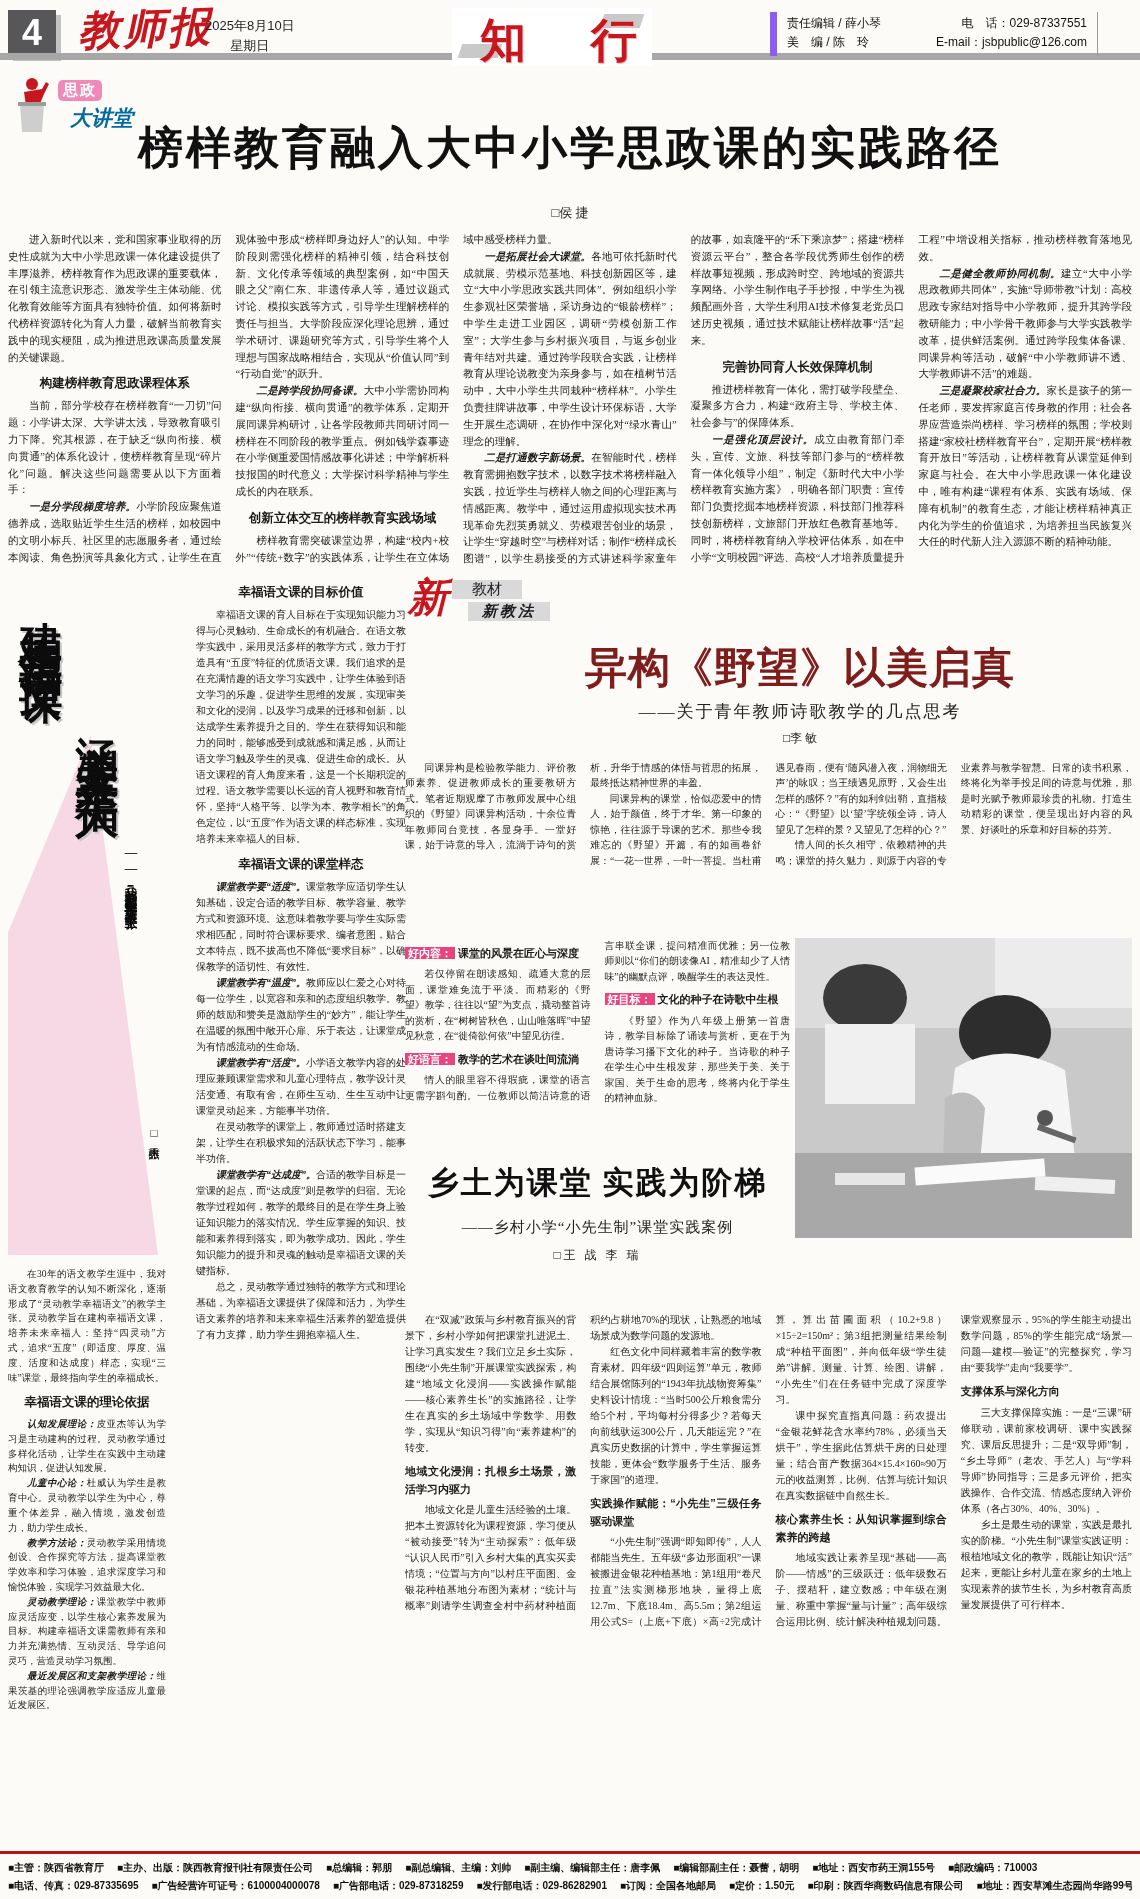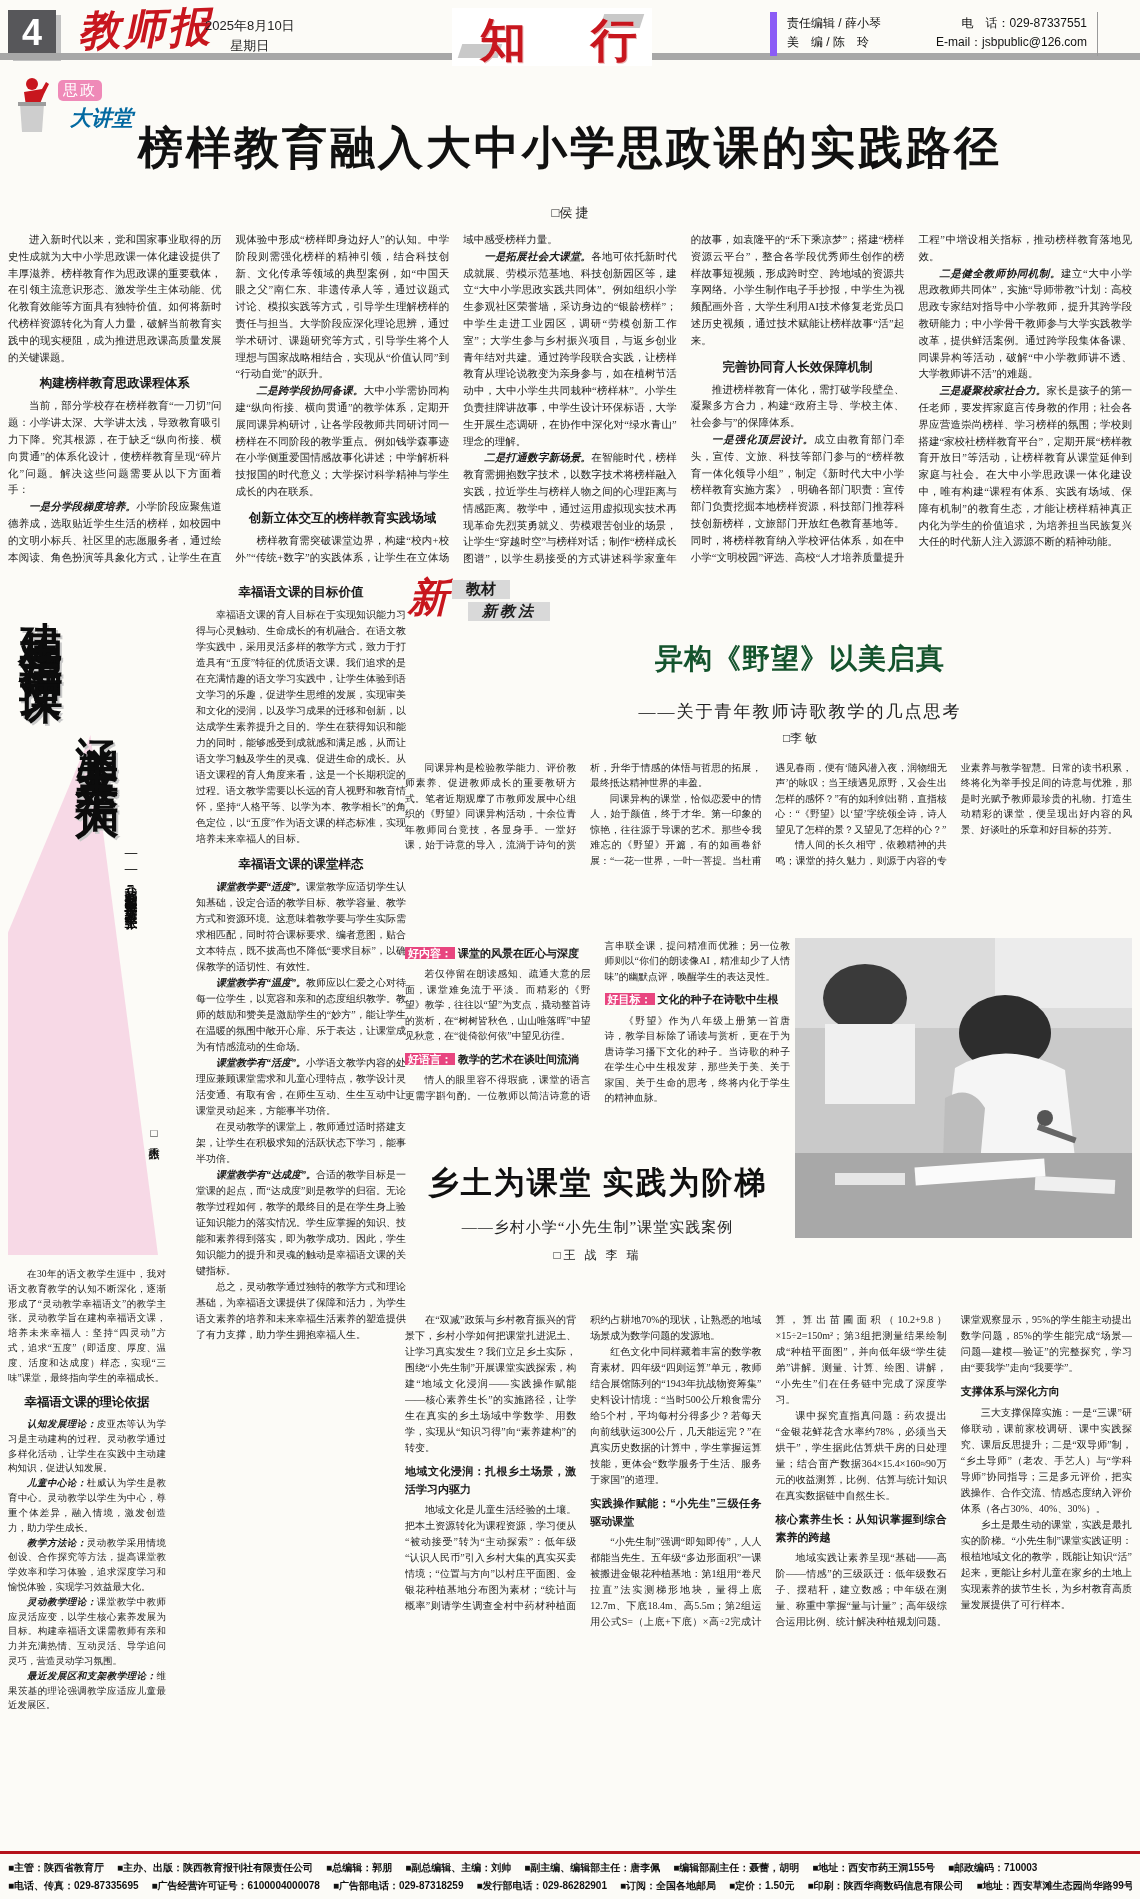--- a/index.html
+++ b/index.html
@@ -22,21 +22,21 @@
   .sec-step2{left:150px;top:6px;width:40px;height:14px;background:#c9c9c9;transform:skewX(-18deg);}
   .sec-chars{left:28px;top:2px;font-size:46px;font-weight:900;color:#c8161e;letter-spacing:26px;
     font-family:Liberation Sans, sans-serif;text-shadow:1px 1px 0 #e8b7b7;white-space:nowrap;}
   .editorbox{left:770px;top:12px;width:300px;height:40px;border-left:7px solid #8b5cf6;border-right:1px solid #9a9a9a;
     padding:2px 10px;font-size:12px;line-height:1.55;font-family:"Liberation Sans",sans-serif;color:#111;}
   .editorrow{display:flex;justify-content:space-between;white-space:nowrap;}
   .graybar{left:0;top:53px;width:1140px;height:7px;background:#a7a7a7;}
   
   .kicker{left:12px;top:76px;width:170px;height:64px;}
   .kicker-badge{position:absolute;left:46px;top:4px;background:#ef8ab8;color:#fff;border-radius:5px;
-    font-family:"Liberation Sans",sans-serif;font-weight:normal;font-size:15px;padding:1px 5px;letter-spacing:2px;}
+    font-family:"Liberation Sans",sans-serif;font-weight:bold;font-size:15px;padding:1px 5px;letter-spacing:2px;}
   .kicker-script{position:absolute;left:58px;top:28px;font-size:21px;font-weight:bold;font-style:italic;color:#0369a1;}
   .main-title{left:0;top:118px;width:1140px;text-align:center;font-family:"Liberation Sans","DejaVu Sans",sans-serif;
     font-weight:900;font-size:45px;letter-spacing:3px;color:#111;}
   .main-byline{left:0;top:204px;width:1140px;text-align:center;font-size:13px;color:#222;}
   .bodycols{column-gap:14px;text-align:justify;overflow:hidden;}
   .cols5{left:8px;top:232px;width:1124px;height:336px;column-count:5;font-size:10.5px;line-height:1.6;}
   .para{margin:0;text-indent:2em;}
   .subhead{font-family:"Liberation Sans",sans-serif;font-weight:bold;font-size:12.5px;text-align:center;
     margin:7px 0 5px;break-inside:avoid;}
   .boldhead{font-weight:bold;font-size:11px;margin:7px 0 4px;font-family:"Liberation Sans",sans-serif;break-inside:avoid;}
@@ -54,25 +54,25 @@
   .vt2{left:60px;top:128px;}
   .vsub{left:114px;top:270px;font-size:12.5px;font-weight:bold;letter-spacing:2px;}
   .vby{left:138px;top:552px;font-size:11.5px;}
   .happy-left{position:absolute;left:0;top:692px;width:158px;height:578px;font-size:9.5px;line-height:1.56;
     text-align:justify;overflow:hidden;}
   .happy-right{position:absolute;left:188px;top:0;width:210px;height:1270px;font-size:10px;line-height:1.6;
     text-align:justify;overflow:hidden;}
   
   .yw-kicker{left:408px;top:578px;width:160px;height:60px;}
   .yw-new{position:absolute;left:0;top:0;font-size:40px;font-weight:900;font-style:italic;color:#c8161e;line-height:1;}
-  .yw-k1{position:absolute;left:44px;top:2px;background:#d9d9d9;font-weight:bold;font-size:15px;padding:0 14px;}
+  .yw-k1{position:absolute;left:44px;top:2px;background:#d9d9d9;font-weight:normal;font-size:15px;padding:0 20px;}
   .yw-k2{position:absolute;left:60px;top:24px;background:#d9d9d9;font-weight:bold;font-style:italic;font-size:15px;
     padding:0 14px;letter-spacing:3px;}
   .yw-title{left:520px;top:640px;width:560px;text-align:center;font-family:"Liberation Sans","DejaVu Sans",sans-serif;
-    font-weight:900;font-size:28px;letter-spacing:1px;color:#14532d;}
+    font-weight:900;font-size:42px;letter-spacing:1px;color:#7f1d1d;}
   .yw-sub{left:520px;top:700px;width:560px;text-align:center;font-size:17px;letter-spacing:2px;color:#222;}
   .yw-by{left:520px;top:730px;width:560px;text-align:center;font-size:12px;}
   .yw-a{left:405px;top:760px;width:727px;height:172px;column-count:4;font-size:9.8px;line-height:1.58;}
   .yw-b{left:405px;top:938px;width:385px;height:212px;column-count:2;font-size:9.8px;line-height:1.58;}
   
   .photo{left:795px;top:938px;width:337px;height:300px;background:#cfcfcf;overflow:hidden;}
   
   .xt-head{left:405px;top:1162px;width:385px;height:145px;text-align:center;}
   .xt-title{font-family:"Liberation Serif",serif;font-weight:900;font-size:31px;letter-spacing:2px;color:#101010;}
   .xt-sub{margin-top:14px;font-size:15px;letter-spacing:1px;color:#222;}

